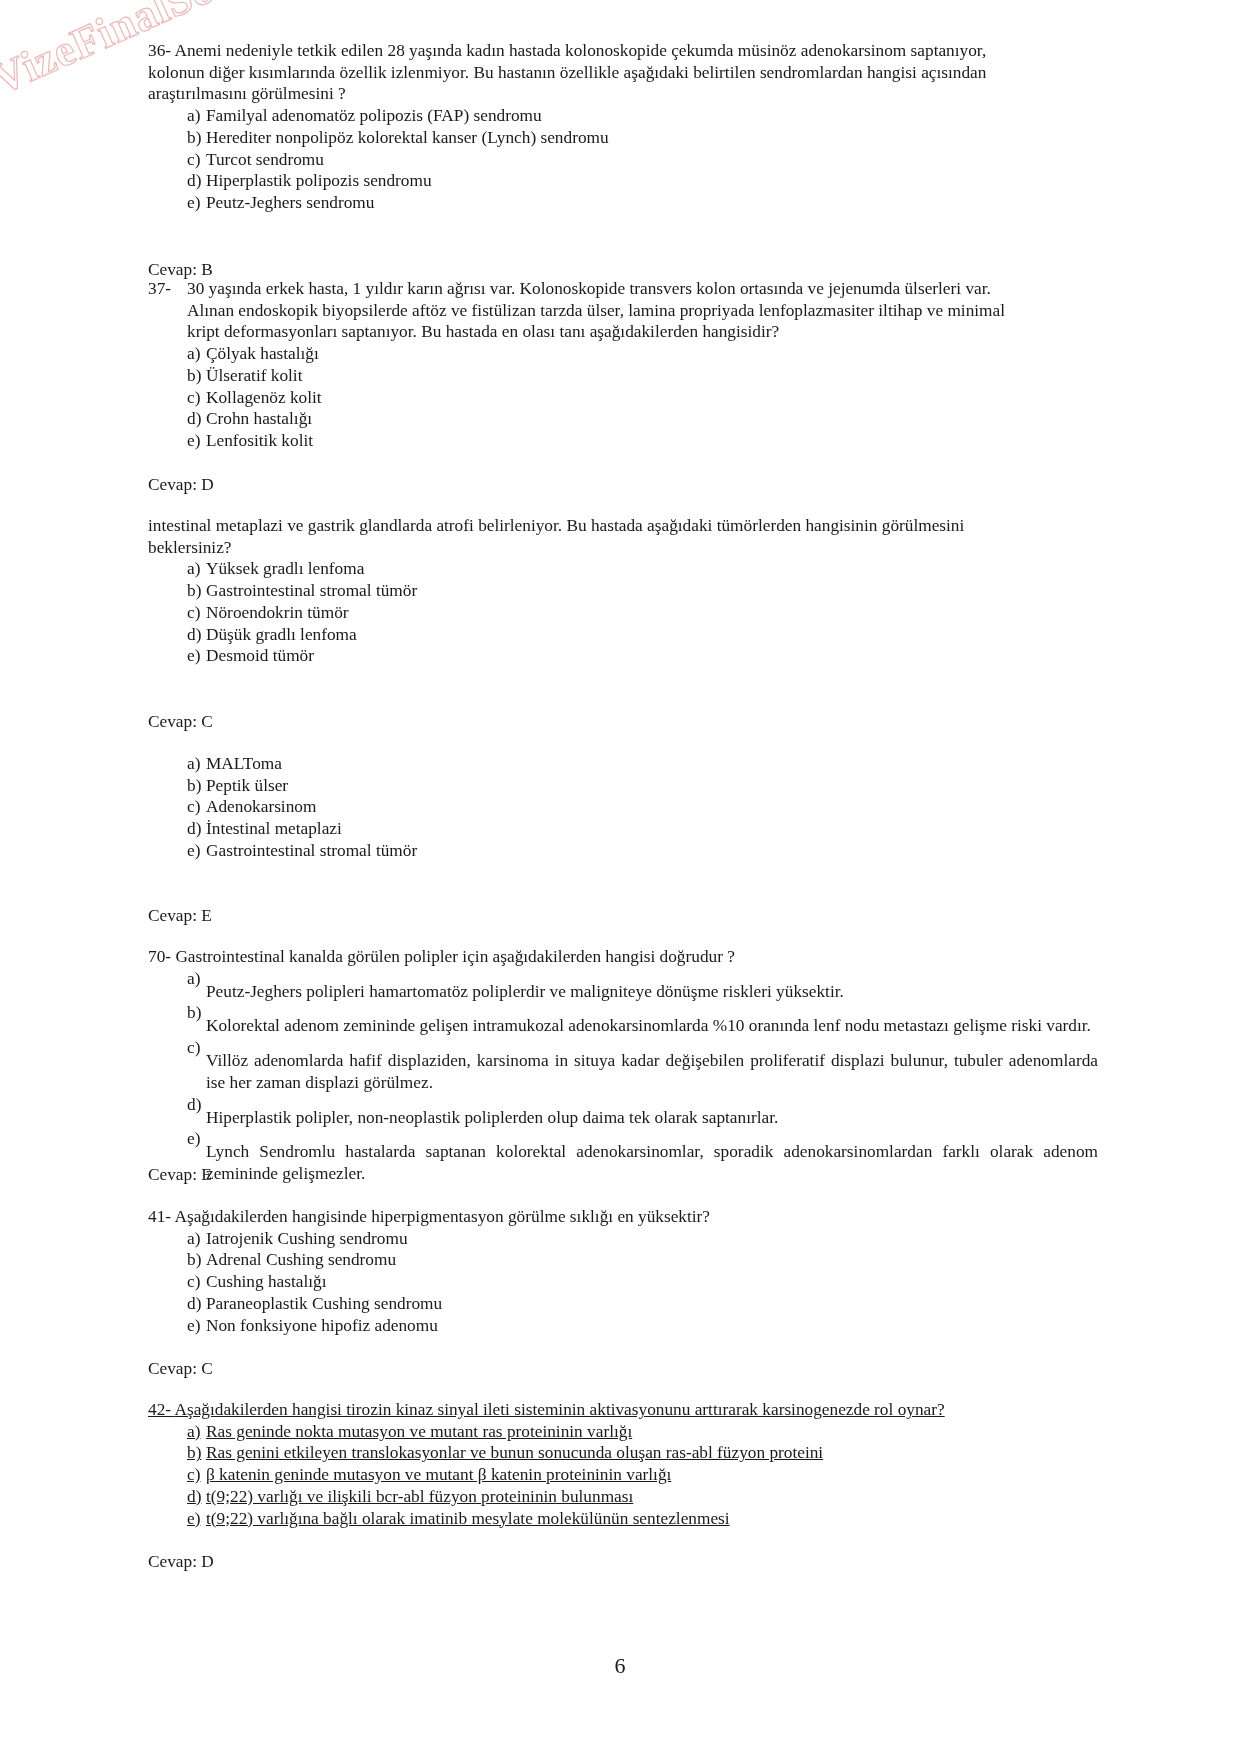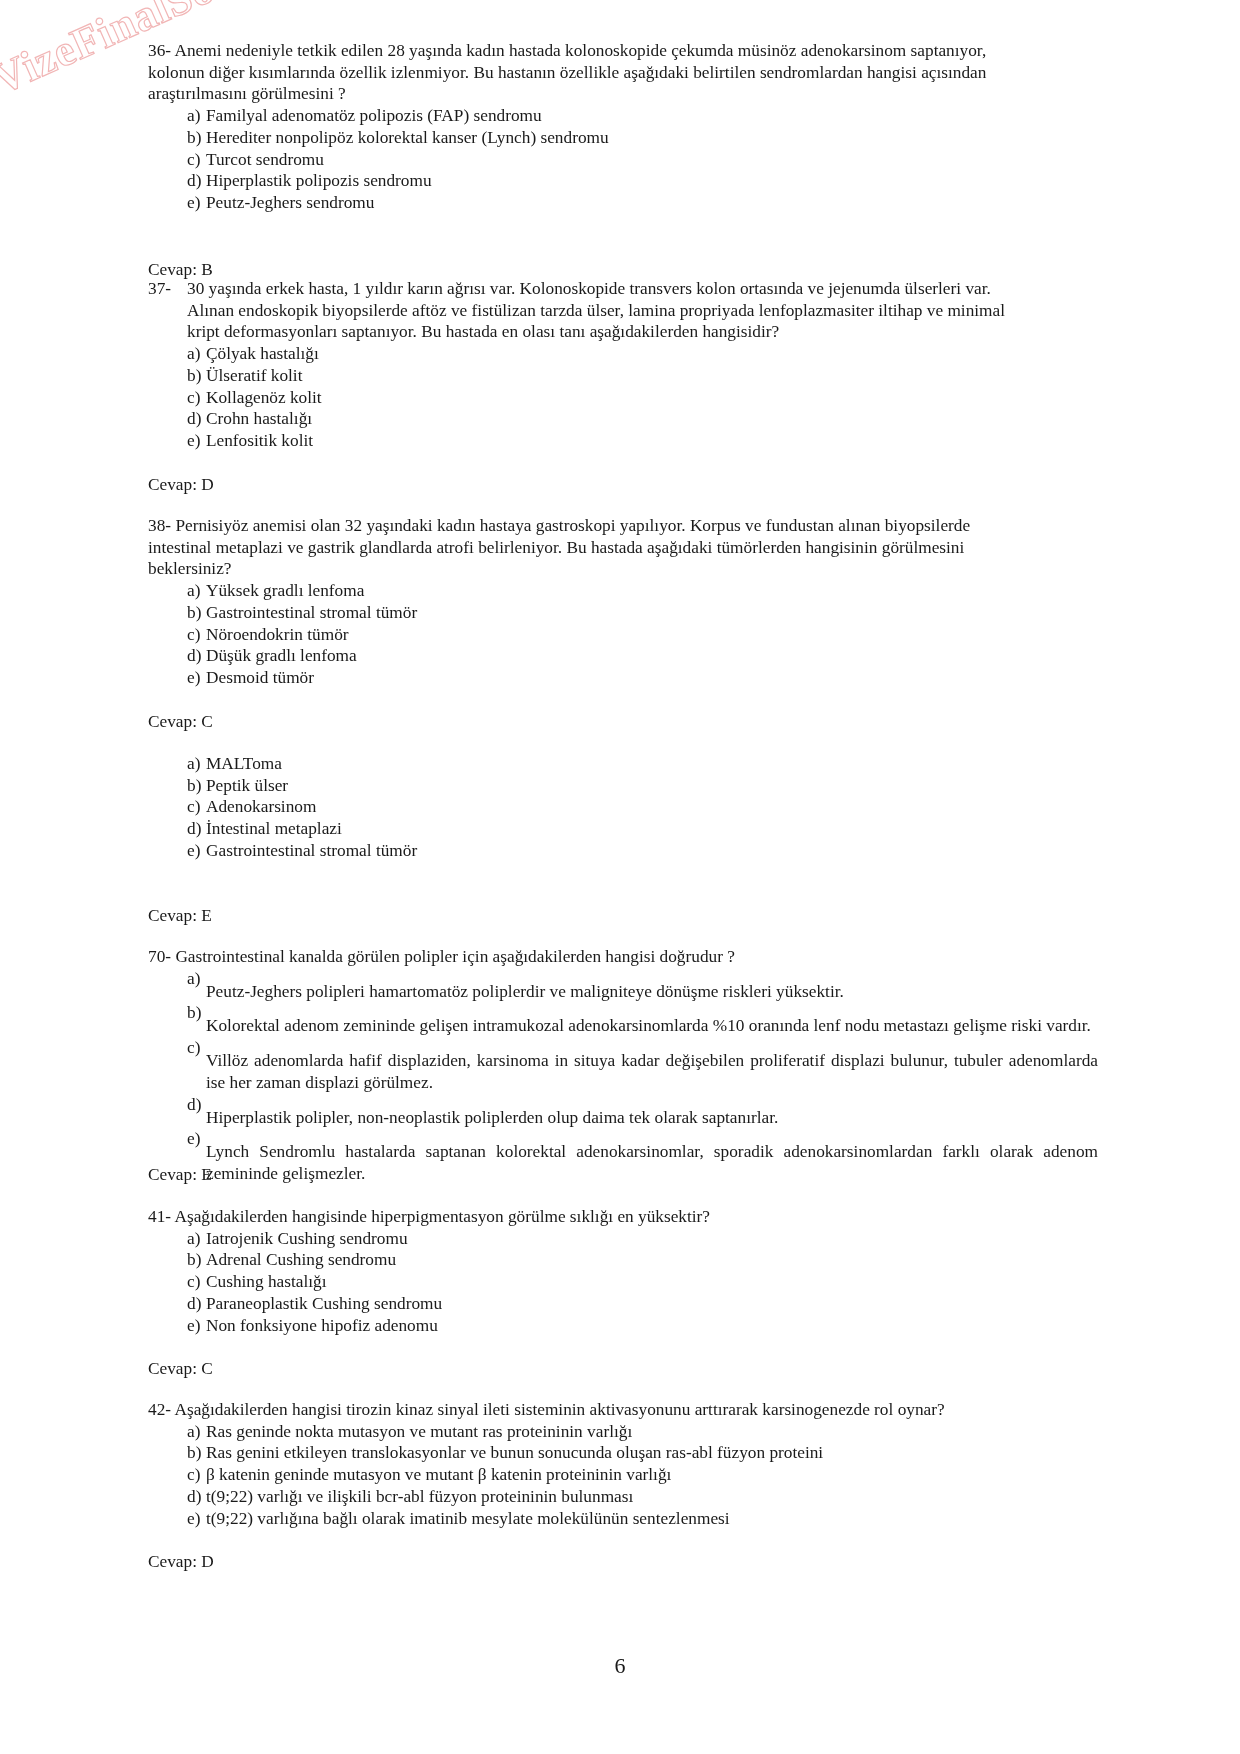--- a/index.html
+++ b/index.html
@@ -158,21 +158,20 @@
       <div class="opt">
           <span class="opt-letter">e)</span>
           <span class="opt-text">Lenfositik kolit</span>
         </div>
     </div>
   </div>
   <div class="answer" style="top:474px;">Cevap: D</div>
 
   <div class="block" style="top:515px;">
     <div class="q-stem">
-      <div class="q-line"><span>38-</span> <span>Pernisiyöz anemisi olan 32 yaşındaki kadın hastaya gastroskopi yapılıyor. Korpus ve fundustan alınan biyopsilerde</span></div>
       <div class="q-line">intestinal metaplazi ve gastrik glandlarda atrofi belirleniyor. Bu hastada aşağıdaki tümörlerden hangisinin görülmesini</div>
       <div class="q-line">beklersiniz?</div>
     </div>
     <div class="options">
       <div class="opt">
           <span class="opt-letter">a)</span>
           <span class="opt-text">Yüksek gradlı lenfoma</span>
         </div>
       <div class="opt">
           <span class="opt-letter">b)</span>
@@ -271,21 +270,21 @@
           <span class="opt-text">Paraneoplastik Cushing sendromu</span>
         </div>
       <div class="opt">
           <span class="opt-letter">e)</span>
           <span class="opt-text">Non fonksiyone hipofiz adenomu</span>
         </div>
     </div>
   </div>
   <div class="answer" style="top:1358px;">Cevap: C</div>
 
-  <div class="block" style="top:1399px;">
+  <div class="block" style="top:1399px;text-decoration:underline;">
     <div class="q-stem">
       <div class="q-line"><span>42-</span> <span>Aşağıdakilerden hangisi tirozin kinaz sinyal ileti sisteminin aktivasyonunu arttırarak karsinogenezde rol oynar?</span></div>
     </div>
     <div class="options">
       <div class="opt">
           <span class="opt-letter">a)</span>
           <span class="opt-text">Ras geninde nokta mutasyon ve mutant ras proteininin varlığı</span>
         </div>
       <div class="opt">
           <span class="opt-letter">b)</span>

